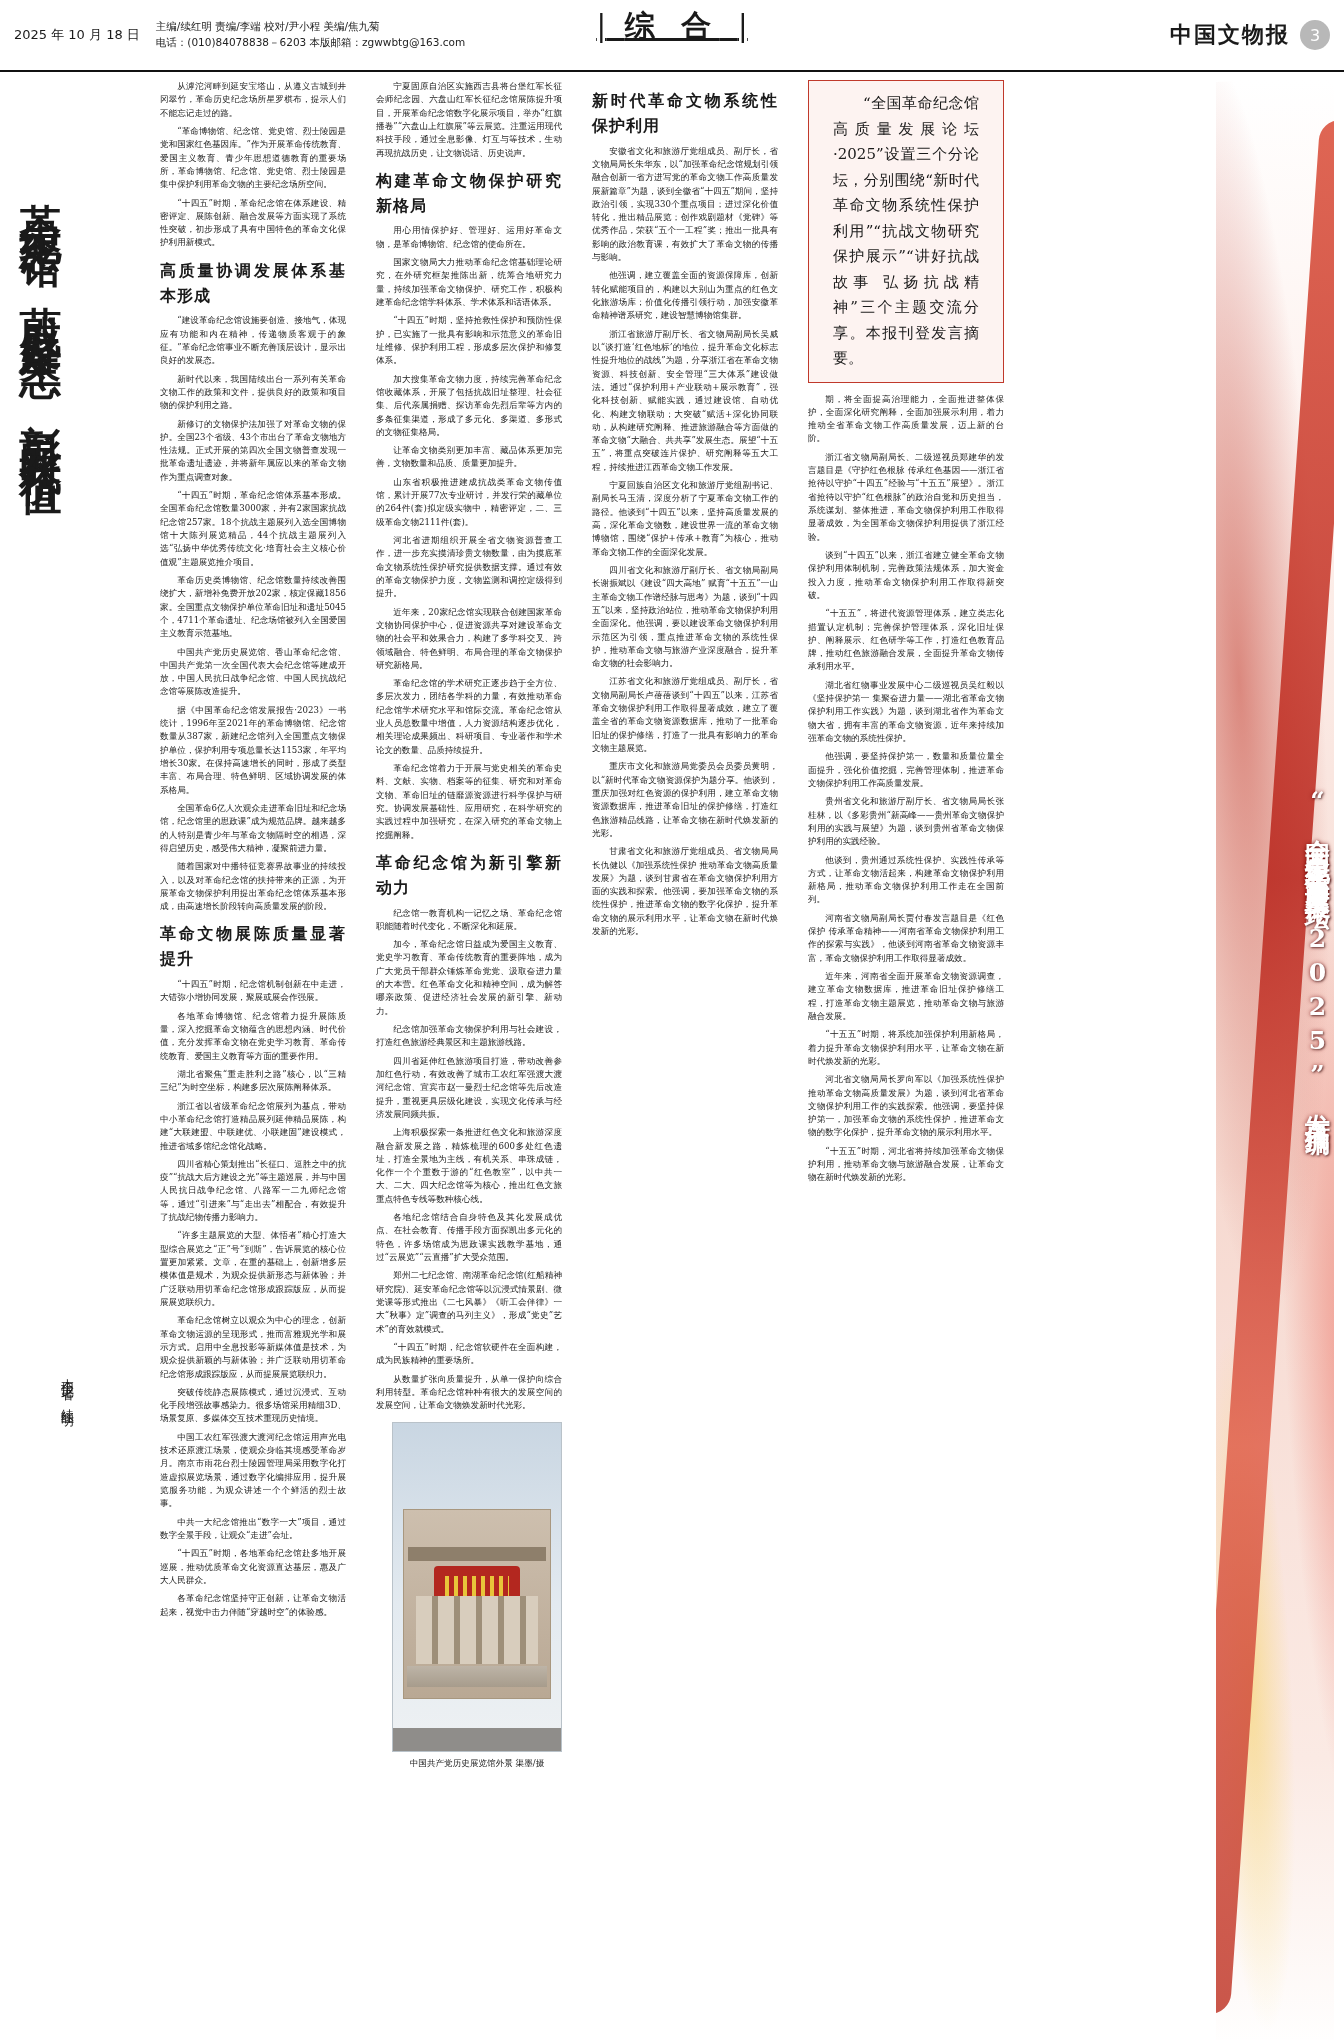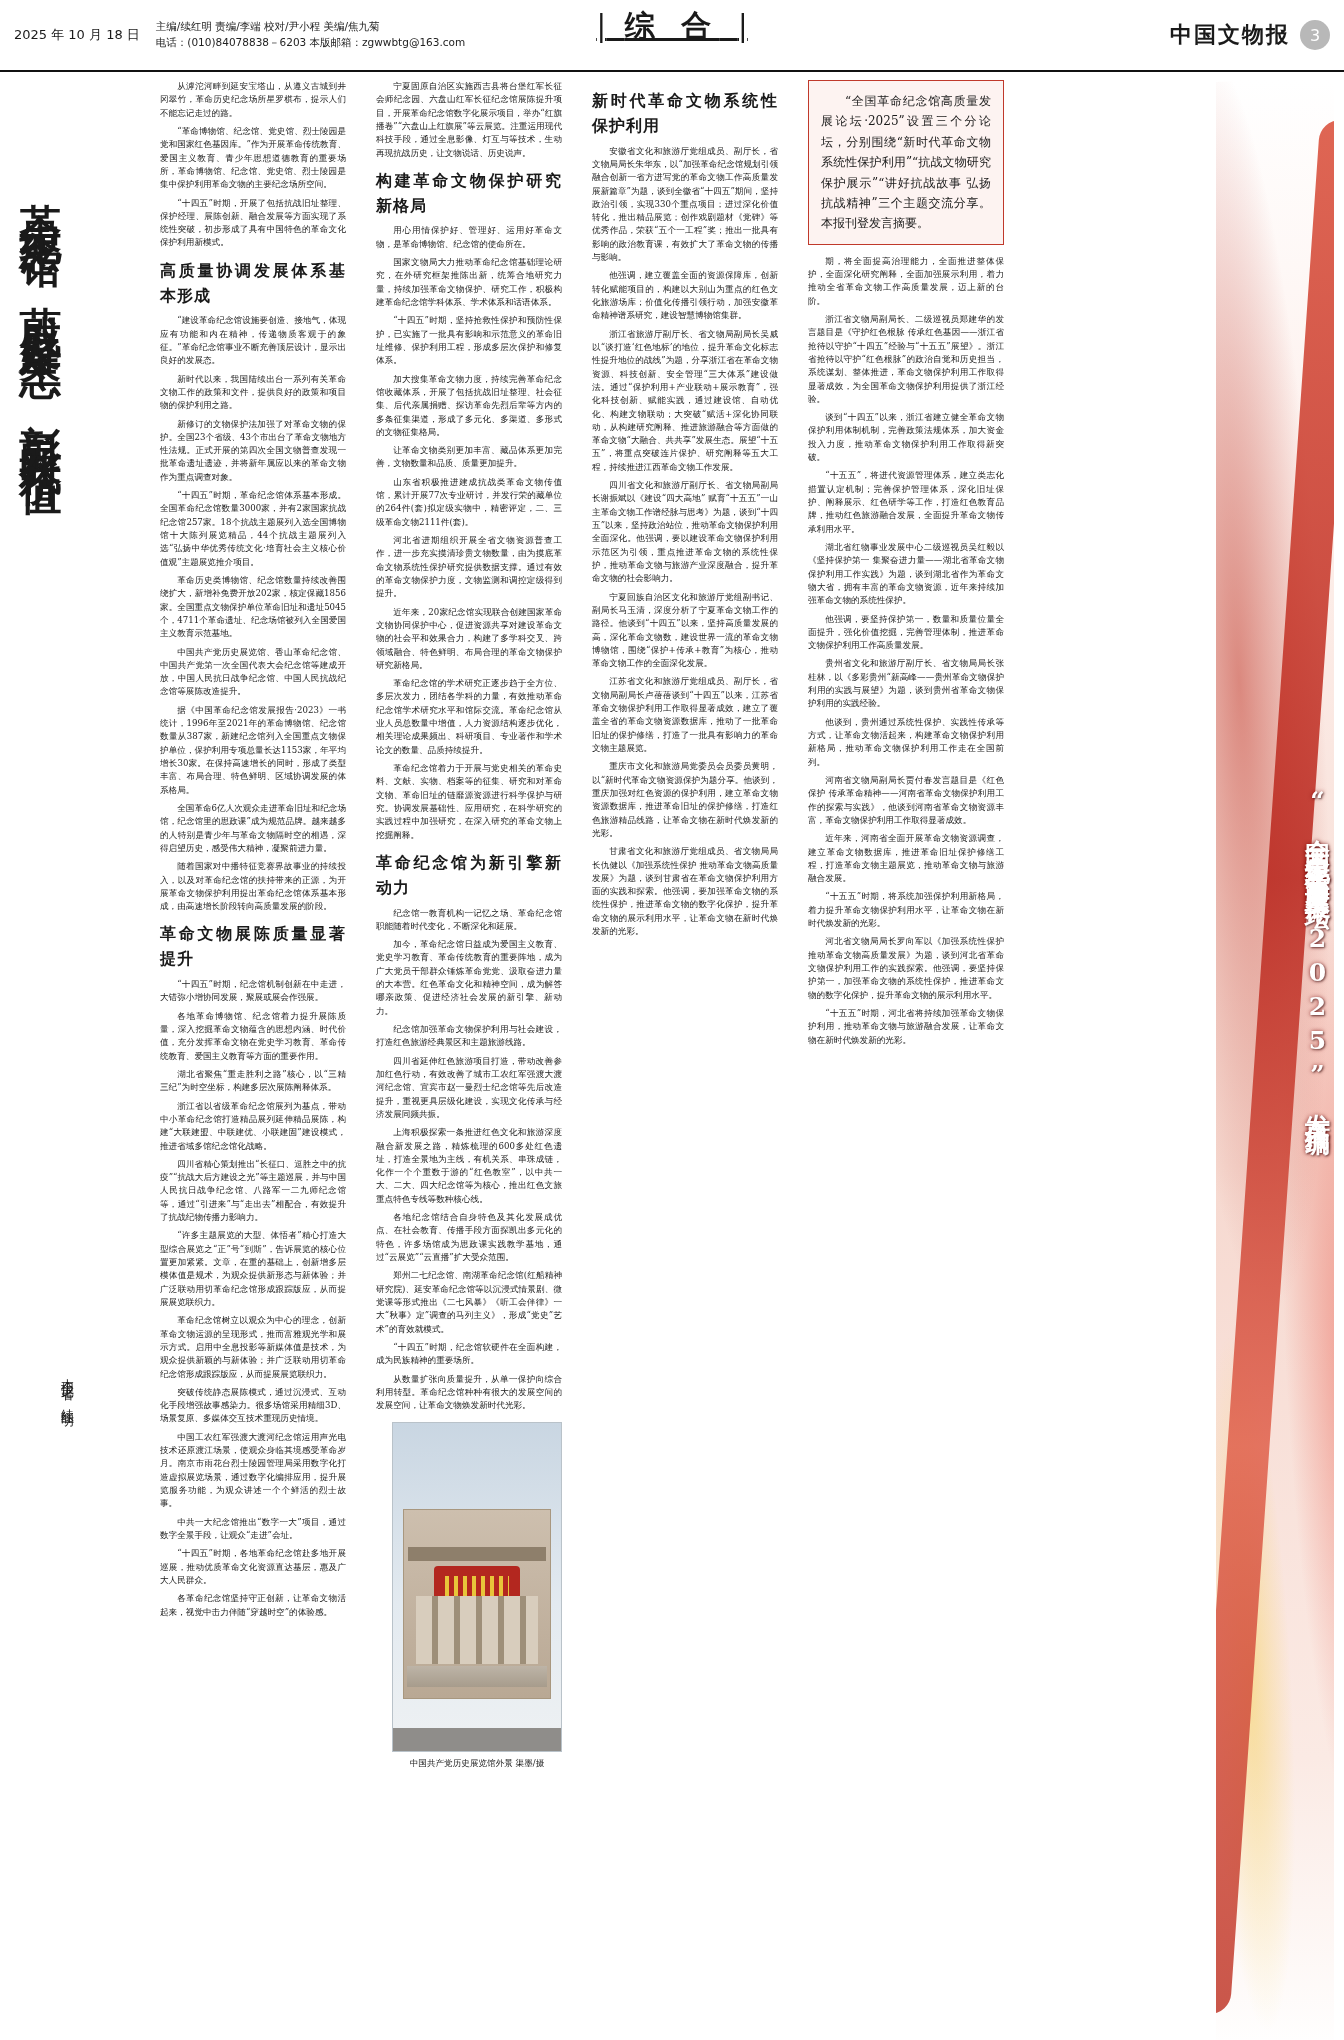--- a/index.html
+++ b/index.html
@@ -149,22 +149,22 @@
     font-weight: bold;
     margin: 9px 0 6px 0;
     text-indent: 0;
     letter-spacing: 1px;
   }
 
   
   .note-box {
     border: 1px solid #c0392b;
     background: #fdf3f1;
-    padding: 10px 12px;
-    font-size: 12px;
+    padding: 10px 24px;
+    font-size: 15px;
     line-height: 1.7;
     margin-bottom: 10px;
     text-align: justify;
   }
   .note-box p { text-indent: 2em; margin: 0; }
 
   
   .photo-wrap {
     margin-top: 10px;
     padding-left: 16px;
@@ -312,21 +312,21 @@
 
     <div class="headline-col">
       <div class="vtitle">革命纪念馆：蔚成良好生态 彰显时代价值</div>
       <div class="byline">本报记者 续红明</div>
     </div>
 
     <div class="cols">
       <div class="col" id="c0">
           <p>从滹沱河畔到延安宝塔山，从遵义古城到井冈翠竹，革命历史纪念场所星罗棋布，提示人们不能忘记走过的路。</p>
           <p>“革命博物馆、纪念馆、党史馆、烈士陵园是党和国家红色基因库。”作为开展革命传统教育、爱国主义教育、青少年思想道德教育的重要场所，革命博物馆、纪念馆、党史馆、烈士陵园是集中保护利用革命文物的主要纪念场所空间。</p>
-          <p>“十四五”时期，开展了包括抗战旧址整理、保护经理、展陈创新、融合发展等方面实现了系统性突破，初步形成了具有中国特色的革命文化保护利用新模式。</p>
+          <p>“十四五”时期，革命纪念馆在体系建设、精密评定、展陈创新、融合发展等方面实现了系统性突破，初步形成了具有中国特色的革命文化保护利用新模式。</p>
           <h3 class="sub-head">高质量协调发展体系基本形成</h3>
           <p>“建设革命纪念馆设施要创造、接地气，体现应有功能和内在精神，传递物质客观于的象征。”革命纪念馆事业不断充善顶层设计，显示出良好的发展态。</p>
           <p>新时代以来，我国陆续出台一系列有关革命文物工作的政策和文件，提供良好的政策和项目物的保护利用之路。</p>
           <p>新修订的文物保护法加强了对革命文物的保护。全国23个省级、43个市出台了革命文物地方性法规。正式开展的第四次全国文物普查发现一批革命遗址遗迹，并将新年属应以来的革命文物作为重点调查对象。</p>
           <p>“十四五”时期，革命纪念馆体系基本形成。全国革命纪念馆数量3000家，并有2家国家抗战纪念馆257家。18个抗战主题展列入选全国博物馆十大陈列展览精品，44个抗战主题展列入选“弘扬中华优秀传统文化·培育社会主义核心价值观”主题展览推介项目。</p>
           <p>革命历史类博物馆、纪念馆数量持续改善围绕扩大，新增补免费开放202家，核定保藏1856家。全国重点文物保护单位革命旧址和遗址5045个，4711个革命遗址、纪念场馆被列入全国爱国主义教育示范基地。</p>
           <p>中国共产党历史展览馆、香山革命纪念馆、中国共产党第一次全国代表大会纪念馆等建成开放，中国人民抗日战争纪念馆、中国人民抗战纪念馆等展陈改造提升。</p>
           <p>据《中国革命纪念馆发展报告·2023》一书统计，1996年至2021年的革命博物馆、纪念馆数量从387家，新建纪念馆列入全国重点文物保护单位，保护利用专项总量长达1153家，年平均增长30家。在保持高速增长的同时，形成了类型丰富、布局合理、特色鲜明、区域协调发展的体系格局。</p>
           <p>全国革命6亿人次观众走进革命旧址和纪念场馆，纪念馆里的思政课”成为规范品牌。越来越多的人特别是青少年与革命文物隔时空的相遇，深得启望历史，感受伟大精神，凝聚前进力量。</p>
           <p>随着国家对中播特征竞赛界故事业的持续投入，以及对革命纪念馆的扶持带来的正源，为开展革命文物保护利用提出革命纪念馆体系基本形成，由高速增长阶段转向高质量发展的阶段。</p>
@@ -379,22 +379,22 @@
               <div class="ground"></div>
             </div>
             <div class="photo-caption">中国共产党历史展览馆外景  渠墨/摄</div>
           </div>
         </div>
       <div class="col" id="c2">
           <h3 class="sub-head">新时代革命文物系统性保护利用</h3>
           <p>安徽省文化和旅游厅党组成员、副厅长，省文物局局长朱华东，以“加强革命纪念馆规划引领 融合创新一省方进写党的革命文物工作高质量发展新篇章”为题，谈到全徽省“十四五”期间，坚持政治引领，实现330个重点项目；进过深化价值转化，推出精品展览；创作戏剧题材《党碑》等优秀作品，荣获“五个一工程”奖；推出一批具有影响的政治教育课，有效扩大了革命文物的传播与影响。</p>
           <p>他强调，建立覆盖全面的资源保障库，创新转化赋能项目的，构建以大别山为重点的红色文化旅游场库；价值化传播引领行动，加强安徽革命精神谱系研究，建设智慧博物馆集群。</p>
           <p>浙江省旅游厅副厅长、省文物局副局长吴威以“谈打造‘红色地标’的地位，提升革命文化标志性提升地位的战线”为题，分享浙江省在革命文物资源、科技创新、安全管理“三大体系”建设做法。通过“保护利用+产业联动+展示教育”，强化科技创新、赋能实践，通过建设馆、自动优化、构建文物联动；大突破“赋活+深化协同联动，从构建研究阐释、推进旅游融合等方面做的革命文物“大融合、共共享”发展生态。展望“十五五”，将重点突破连片保护、研究阐释等五大工程，持续推进江西革命文物工作发展。</p>
+          <p>宁夏回族自治区文化和旅游厅党组副书记、副局长马玉清，深度分析了宁夏革命文物工作的路径。他谈到“十四五”以来，坚持高质量发展的高，深化革命文物数，建设世界一流的革命文物博物馆，围绕“保护+传承+教育”为核心，推动革命文物工作的全面深化发展。</p>
           <p>四川省文化和旅游厅副厅长、省文物局副局长谢振斌以《建设“四大高地” 赋育“十五五”一山主革命文物工作谱经脉与思考》为题，谈到“十四五”以来，坚持政治站位，推动革命文物保护利用全面深化。他强调，要以建设革命文物保护利用示范区为引领，重点推进革命文物的系统性保护，推动革命文物与旅游产业深度融合，提升革命文物的社会影响力。</p>
-          <p>宁夏回族自治区文化和旅游厅党组副书记、副局长马玉清，深度分析了宁夏革命文物工作的路径。他谈到“十四五”以来，坚持高质量发展的高，深化革命文物数，建设世界一流的革命文物博物馆，围绕“保护+传承+教育”为核心，推动革命文物工作的全面深化发展。</p>
           <p>江苏省文化和旅游厅党组成员、副厅长，省文物局副局长卢蓓蓓谈到“十四五”以来，江苏省革命文物保护利用工作取得显著成效，建立了覆盖全省的革命文物资源数据库，推动了一批革命旧址的保护修缮，打造了一批具有影响力的革命文物主题展览。</p>
           <p>重庆市文化和旅游局党委员会员委员黄明，以“新时代革命文物资源保护为题分享。他谈到，重庆加强对红色资源的保护利用，建立革命文物资源数据库，推进革命旧址的保护修缮，打造红色旅游精品线路，让革命文物在新时代焕发新的光彩。</p>
           <p>甘肃省文化和旅游厅党组成员、省文物局局长仇健以《加强系统性保护 推动革命文物高质量发展》为题，谈到甘肃省在革命文物保护利用方面的实践和探索。他强调，要加强革命文物的系统性保护，推进革命文物的数字化保护，提升革命文物的展示利用水平，让革命文物在新时代焕发新的光彩。</p>
         </div>
       <div class="col wide" id="c3">
           <div class="note-box">
             <p>“全国革命纪念馆高质量发展论坛·2025”设置三个分论坛，分别围绕“新时代革命文物系统性保护利用”“抗战文物研究保护展示”“讲好抗战故事 弘扬抗战精神”三个主题交流分享。本报刊登发言摘要。</p>
           </div>
           <p>期，将全面提高治理能力，全面推进整体保护，全面深化研究阐释，全面加强展示利用，着力推动全省革命文物工作高质量发展，迈上新的台阶。</p>
           <p>浙江省文物局副局长、二级巡视员郑建华的发言题目是《守护红色根脉 传承红色基因——浙江省抢待以守护“十四五”经验与“十五五”展望》。浙江省抢待以守护“红色根脉”的政治自觉和历史担当，系统谋划、整体推进，革命文物保护利用工作取得显著成效，为全国革命文物保护利用提供了浙江经验。</p>

